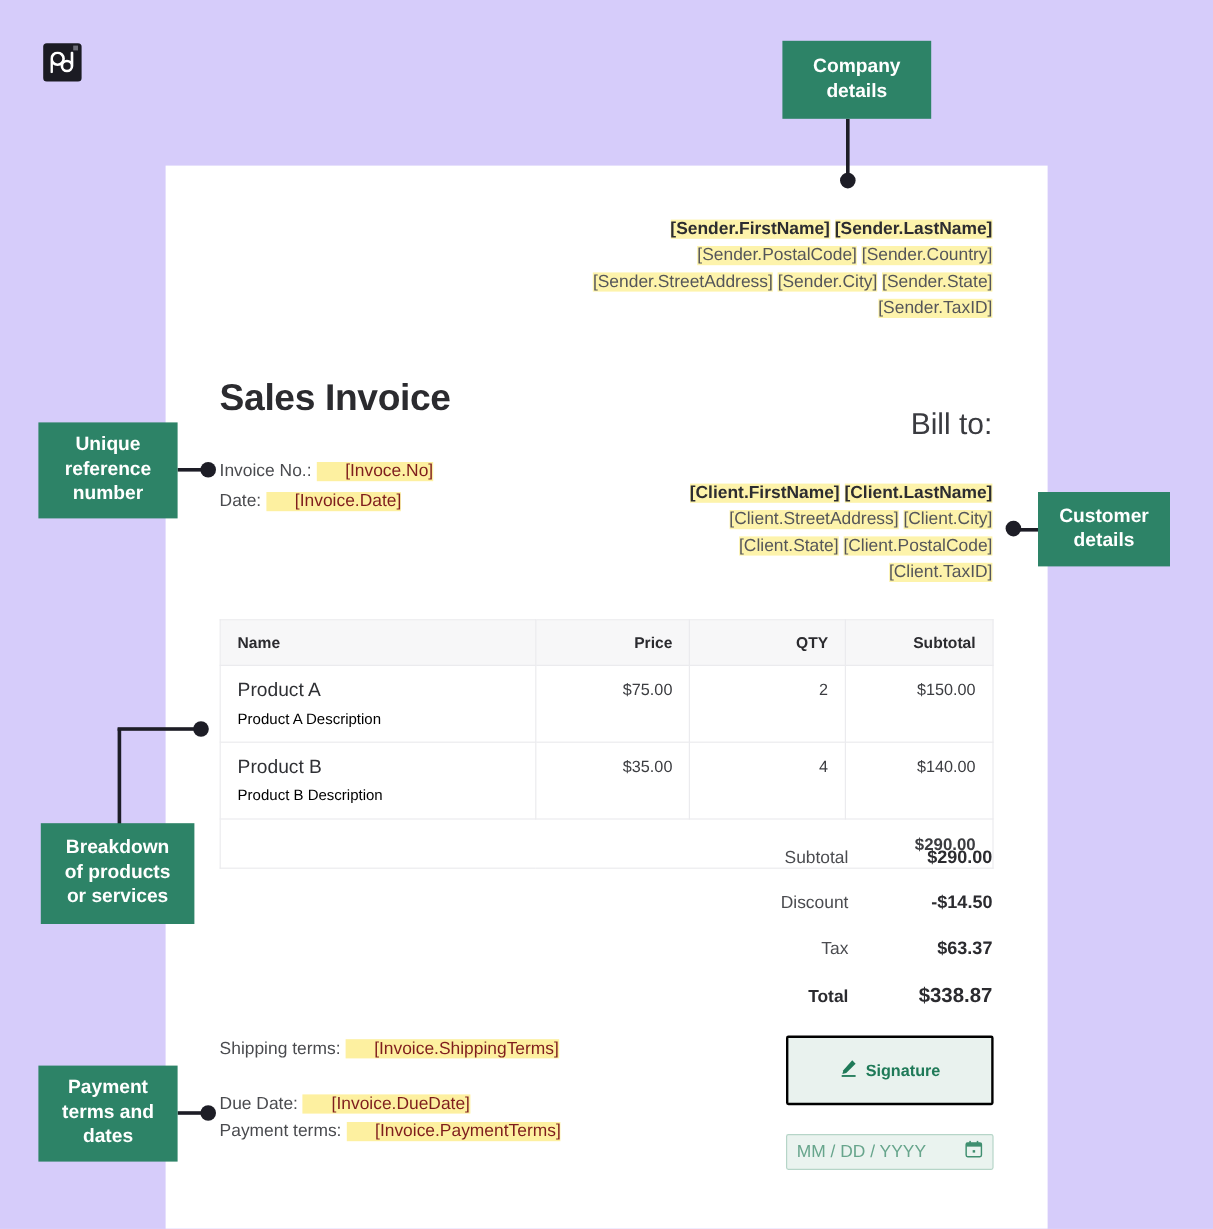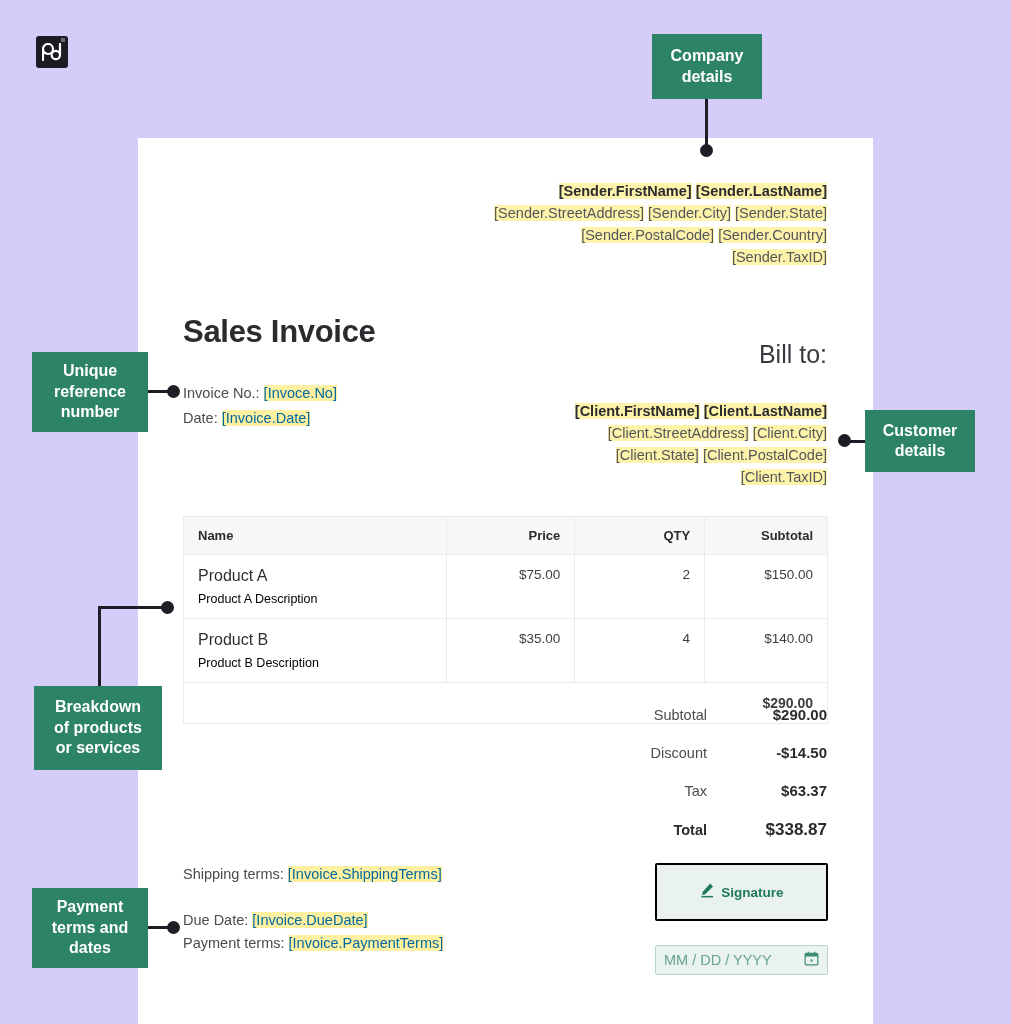--- a/index.html
+++ b/index.html
@@ -27,21 +27,21 @@
   
   .page {
     position: absolute; left: 138px; top: 138px;
     width: 735px; height: 886px;
     background: #ffffff;
   }
 
   
   .hl { background: #fdf3ab; color: #55565a; }
   .hl-b { background: #fdf3ab; color: #2c2c30; font-weight: bold; }
-  .hl-y { background: #fdf0a0; color: #0369a1; }
+  .hl-y { background: #fdf0a0; color: #7f1d1d; padding-left: 24px; }
 
   
   .sender {
     position: absolute; right: 46px; top: 42px;
     text-align: right; font-size: 14.5px; line-height: 22px;
     white-space: nowrap;
   }
 
   
   .title {
@@ -142,21 +142,21 @@
     z-index: 5;
   }
   .dot {
     position: absolute; width: 13px; height: 13px;
     background: #1d1d26; border-radius: 50%; z-index: 6;
   }
   .hline { position: absolute; height: 3px; background: #1d1d26; z-index: 4; }
   .vline { position: absolute; width: 3px; background: #1d1d26; z-index: 4; }
 
   
-  .c-company { left: 652px; top: 34px; width: 110px; height: 65px; }
+  .c-company { left: 652px; top: 34px; width: 124px; height: 65px; }
   .c-unique  { left: 32px;  top: 352px; width: 116px; height: 80px; }
   .c-break   { left: 34px;  top: 686px; width: 128px; height: 84px; }
   .c-pay     { left: 32px;  top: 888px; width: 116px; height: 80px; }
   .c-customer{ left: 865px; top: 410px; width: 110px; height: 62px; }
 </style>
 </head>
 <body>
 
 <div id="root">
 
@@ -169,27 +169,27 @@
   </div>
 
   <div class="page">
 
     <div class="sender">
       <div>
         <span class="hl-b">[Sender.FirstName]</span>
         <span class="hl-b">[Sender.LastName]</span>
       </div>
       <div>
+        <span class="hl">[Sender.PostalCode]</span>
+        <span class="hl">[Sender.Country]</span>
+      </div>
+      <div>
         <span class="hl">[Sender.StreetAddress]</span>
         <span class="hl">[Sender.City]</span>
         <span class="hl">[Sender.State]</span>
-      </div>
-      <div>
-        <span class="hl">[Sender.PostalCode]</span>
-        <span class="hl">[Sender.Country]</span>
       </div>
       <div>
         <span class="hl">[Sender.TaxID]</span>
       </div>
     </div>
 
     <div class="title">Sales Invoice</div>
 
     <div class="meta">
       <div>

